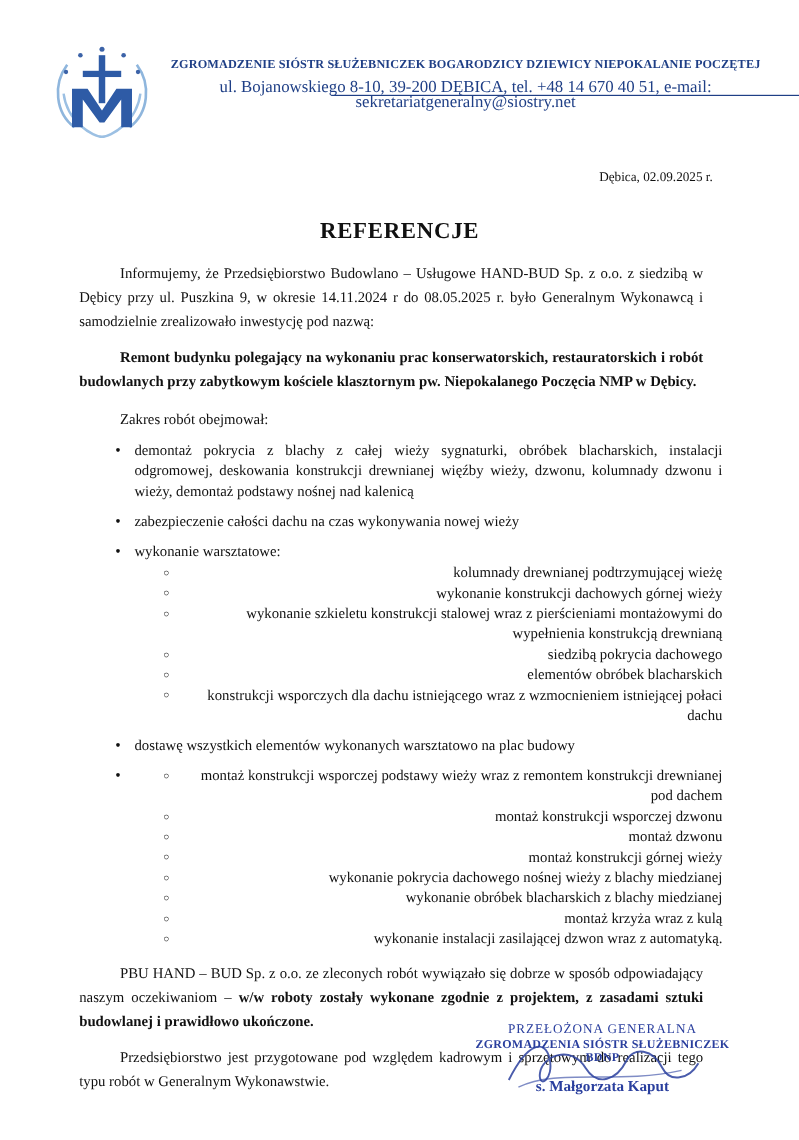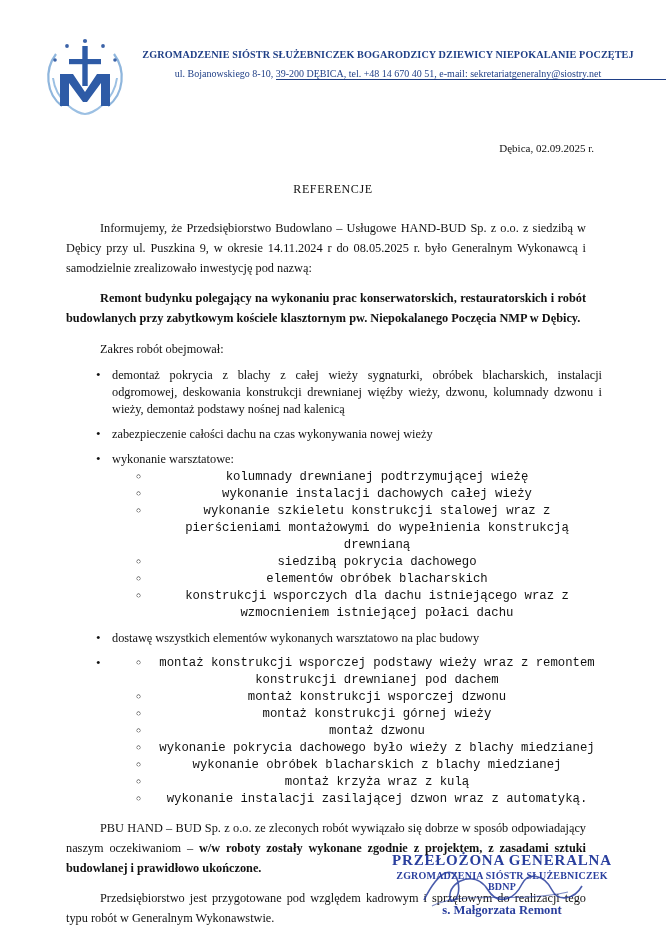--- a/index.html
+++ b/index.html
@@ -44,21 +44,21 @@
     font-family: "Liberation Serif", serif;
     font-weight: bold;
     font-size: 10.2px;
     color: #1f3f86;
     letter-spacing: 0.1px;
     line-height: 13px;
   }
   .org-addr {
     margin-top: 7px;
     font-family: "Liberation Serif", serif;
-    font-size: 10px;
+    font-size: 14px;
     color: #1f3f86;
     line-height: 12px;
   }
   .header-rule {
     position: absolute;
     left: 138px;
     top: 31px;
     width: 498px;
     height: 1px;
     background: #1f3f86;
@@ -71,22 +71,22 @@
     top: 142px;
     font-size: 11px;
     margin-left: 28px;
   }
   .title {
     position: absolute;
     top: 182px;
     left: 0;
     width: 666px;
     text-align: center;
-    font-size: 12px;
-    font-weight: normal;
+    font-size: 19px;
+    font-weight: bold;
     letter-spacing: 0.6px;
   }
   .content {
     position: absolute;
     left: 66px;
     top: 218px;
     width: 536px;
     font-size: 12.3px;
     line-height: 20px;
     text-align: justify;
@@ -130,43 +130,42 @@
   }
   ul.lvl2 {
     margin: 1px 0 0 0;
     padding-left: 40px;
     list-style: none;
   }
   ul.lvl2 > li {
     position: relative;
     margin-bottom: 0px;
     line-height: 17px;
-    text-align: center;
-    font-family: Liberation Mono, monospace;
+    text-align: right;
   }
   ul.lvl2 > li::before {
     content: "\25CB";
     position: absolute;
     left: -16px;
     top: 0px;
     font-size: 8.5px;
   }
 
   
   .sig {
     position: absolute;
     left: 382px;
     top: 852px;
     width: 240px;
     text-align: center;
   }
   .sig-line1 {
     font-family: "Liberation Serif", serif;
-    font-size: 15px;
-    font-weight: bold;
+    font-size: 11px;
+    font-weight: normal;
     color: #2a3f9e;
     letter-spacing: 0.8px;
   }
   .sig-line2 {
     font-size: 10px;
     font-weight: bold;
     color: #2a3f9e;
     letter-spacing: 0.2px;
     margin-top: 1px;
   }
@@ -238,56 +237,56 @@
       </li>
 
       <li>
         <span>zabezpieczenie całości dachu na czas wykonywania nowej wieży</span>
       </li>
 
       <li>
         <span>wykonanie warsztatowe:</span>
         <ul class="lvl2">
           <li><span>kolumnady drewnianej podtrzymującej wieżę</span></li>
-          <li><span>wykonanie instalacji dachowych całej wieży</span></li>
+          <li><span>wykonanie konstrukcji dachowych górnej wieży</span></li>
           <li><span>wykonanie szkieletu konstrukcji stalowej wraz z pierścieniami montażowymi do wypełnienia konstrukcją drewnianą</span></li>
           <li><span>siedzibą pokrycia dachowego</span></li>
           <li><span>elementów obróbek blacharskich</span></li>
           <li><span>konstrukcji wsporczych dla dachu istniejącego wraz z wzmocnieniem istniejącej połaci dachu</span></li>
         </ul>
       </li>
 
       <li>
         <span>dostawę wszystkich elementów wykonanych warsztatowo na plac budowy</span>
       </li>
 
       <li>
         <ul class="lvl2">
           <li><span>montaż konstrukcji wsporczej podstawy wieży wraz z remontem konstrukcji drewnianej pod dachem</span></li>
           <li><span>montaż konstrukcji wsporczej dzwonu</span></li>
+          <li><span>montaż dzwonu</span></li>
           <li><span>montaż konstrukcji górnej wieży</span></li>
-          <li><span>montaż dzwonu</span></li>
-          <li><span>wykonanie pokrycia dachowego było wieży z blachy miedzianej</span></li>
+          <li><span>wykonanie pokrycia dachowego nośnej wieży z blachy miedzianej</span></li>
           <li><span>wykonanie obróbek blacharskich z blachy miedzianej</span></li>
           <li><span>montaż krzyża wraz z kulą</span></li>
           <li><span>wykonanie instalacji zasilającej dzwon wraz z automatyką.</span></li>
         </ul>
       </li>
     </ul>
 
     <p class="para"><span>PBU HAND – BUD Sp. z o.o. ze zleconych robót wywiązało się dobrze w sposób odpowiadający naszym oczekiwaniom – </span><span class="bold">w/w roboty zostały wykonane zgodnie z projektem, z zasadami sztuki budowlanej i prawidłowo ukończone.</span></p>
 
     <p class="para">Przedsiębiorstwo jest przygotowane pod względem kadrowym i sprzętowym do realizacji tego typu robót w Generalnym Wykonawstwie.</p>
 
   </div>
 
   <div class="sig">
     <div class="sig-line1">PRZEŁOŻONA GENERALNA</div>
     <div class="sig-line2">ZGROMADZENIA SIÓSTR SŁUŻEBNICZEK BDNP</div>
-    <div class="sig-name">s. Małgorzata Remont</div>
+    <div class="sig-name">s. Małgorzata Kaput</div>
   </div>
 
   <svg class="scribble" viewBox="0 0 170 56" xmlns="http://www.w3.org/2000/svg">
     <path d="M6 40 C22 8, 36 6, 40 22 C44 40, 30 48, 32 34 C34 20, 58 10, 70 30 C80 46, 96 40, 104 24 C110 12, 126 14, 134 30 C140 42, 156 40, 164 26" stroke="#2a3f9e" stroke-width="1.6" fill="none" opacity="0.85"></path>
     <path d="M14 46 C46 30, 96 44, 150 32" stroke="#2a3f9e" stroke-width="1.2" fill="none" opacity="0.6"></path>
   </svg>
 
 </div>
 
 </body></html>

